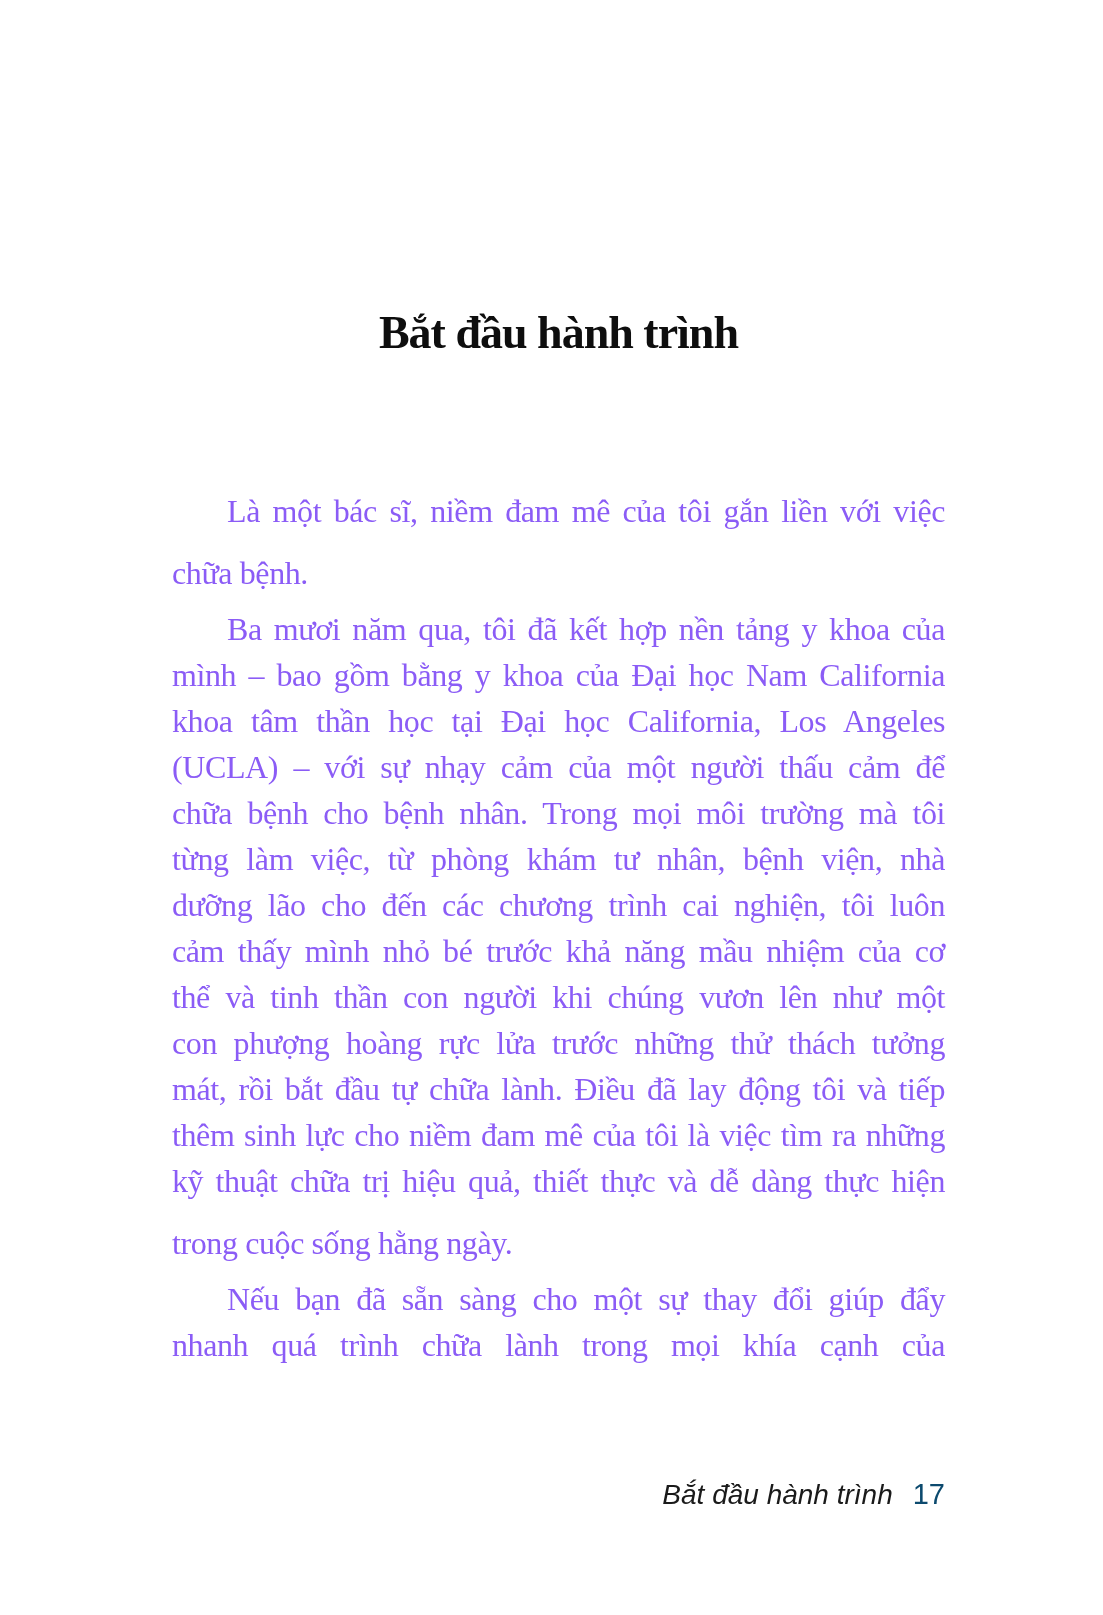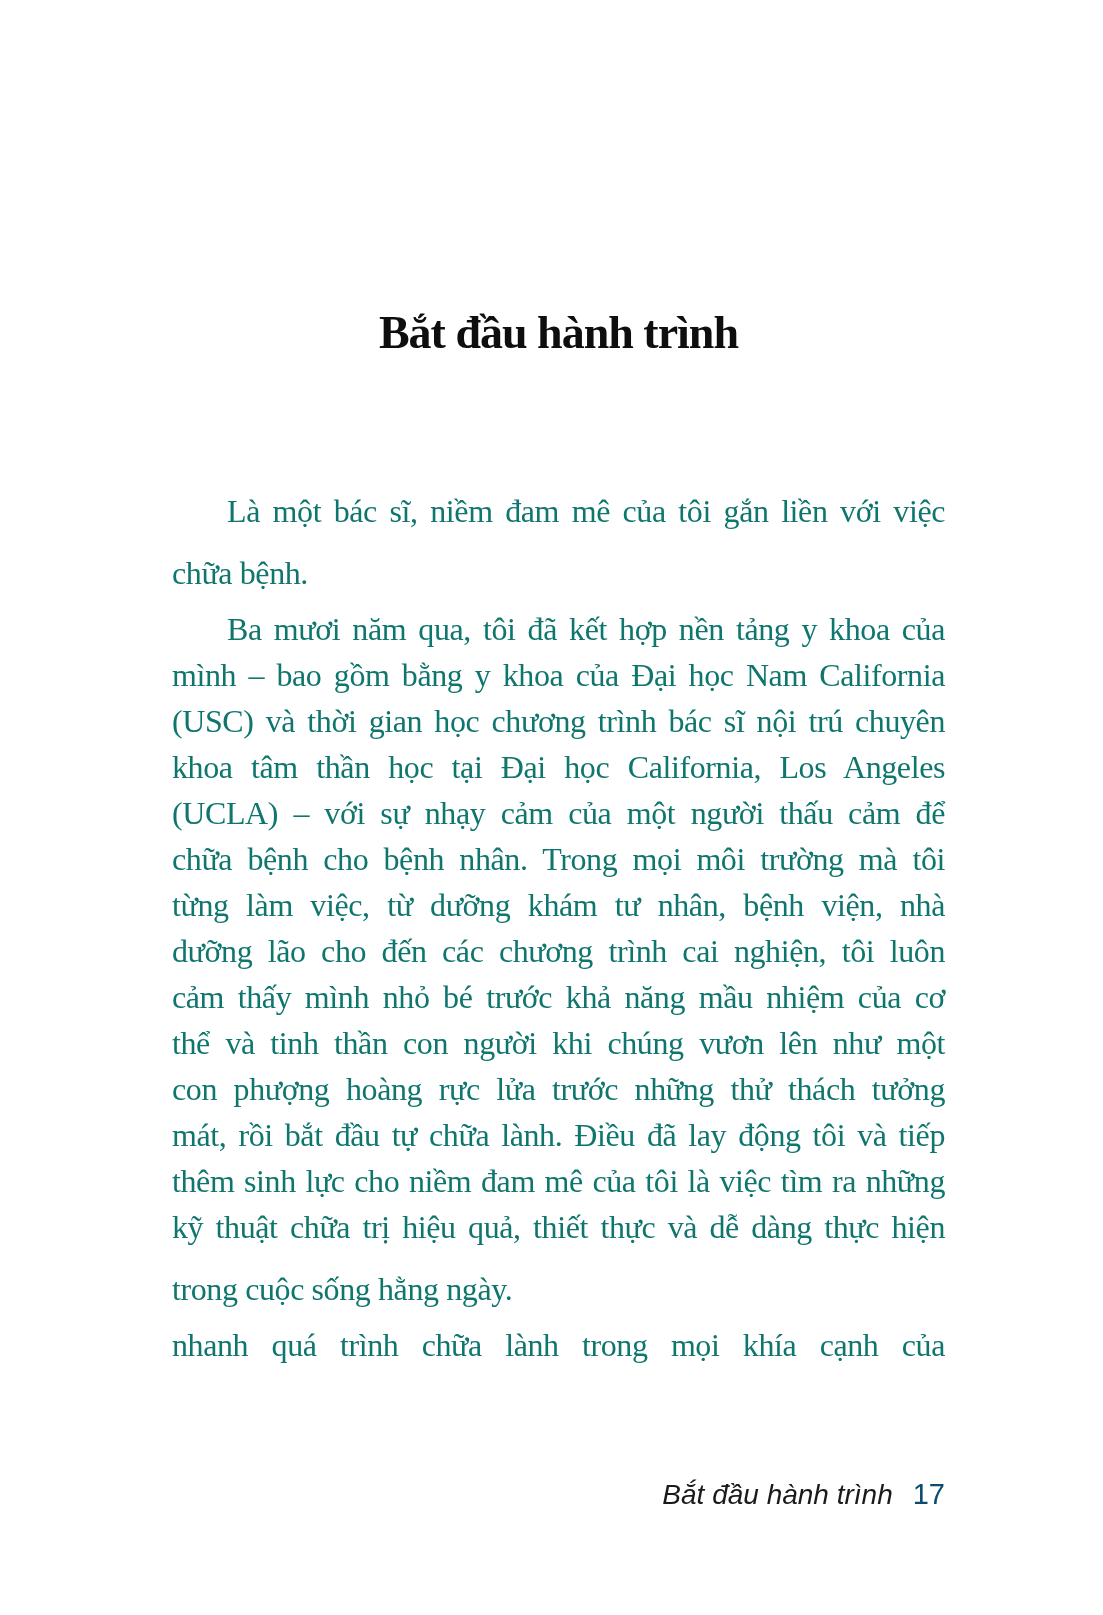--- a/index.html
+++ b/index.html
@@ -30,21 +30,21 @@
     color: #0e0e0e;
   }
   .body-text {
     position: absolute;
     top: 488px;
     left: 172px;
     width: 773px;
     font-size: 32px;
     line-height: 46px;
     letter-spacing: -0.4px;
-    color: #0f766e;
+    color: #8b5cf6;
   }
   .para { margin: 0; }
   .para + .para { margin-top: 10px; }
   .line {
     white-space: nowrap;
     text-align: justify;
     text-align-last: justify;
     height: 46px;
   }
   .line.indent { padding-left: 55px; }
@@ -78,35 +78,35 @@
   <div class="chapter-title">Bắt đầu hành trình</div>
 
   <div class="body-text">
       <div class="para">
         <div class="line indent">Là một bác sĩ, niềm đam mê của tôi gắn liền với việc</div>
         <div class="line no-justify-last">chữa bệnh.</div>
       </div>
       <div class="para">
         <div class="line indent">Ba mươi năm qua, tôi đã kết hợp nền tảng y khoa của</div>
         <div class="line">mình – bao gồm bằng y khoa của Đại học Nam California</div>
-        <div class="line">(USC) và thời gian học chương trình bác sĩ nội trú chuyên</div>
         <div class="line">khoa tâm thần học tại Đại học California, Los Angeles</div>
         <div class="line">(UCLA) – với sự nhạy cảm của một người thấu cảm để</div>
         <div class="line">chữa bệnh cho bệnh nhân. Trong mọi môi trường mà tôi</div>
-        <div class="line">từng làm việc, từ dưỡng khám tư nhân, bệnh viện, nhà</div>
+        <div class="line">từng làm việc, từ phòng khám tư nhân, bệnh viện, nhà</div>
         <div class="line">dưỡng lão cho đến các chương trình cai nghiện, tôi luôn</div>
         <div class="line">cảm thấy mình nhỏ bé trước khả năng mầu nhiệm của cơ</div>
         <div class="line">thể và tinh thần con người khi chúng vươn lên như một</div>
         <div class="line">con phượng hoàng rực lửa trước những thử thách tưởng</div>
         <div class="line">mát, rồi bắt đầu tự chữa lành. Điều đã lay động tôi và tiếp</div>
         <div class="line">thêm sinh lực cho niềm đam mê của tôi là việc tìm ra những</div>
         <div class="line">kỹ thuật chữa trị hiệu quả, thiết thực và dễ dàng thực hiện</div>
         <div class="line no-justify-last">trong cuộc sống hằng ngày.</div>
       </div>
       <div class="para">
+        <div class="line indent">Nếu bạn đã sẵn sàng cho một sự thay đổi giúp đẩy</div>
         <div class="line">nhanh quá trình chữa lành trong mọi khía cạnh của</div>
       </div>
     </div>
 
   <div class="footer">
     <span class="footer-chapter">Bắt đầu hành trình</span>
     <span class="footer-pagenum">17</span>
   </div>
 </div>
 

